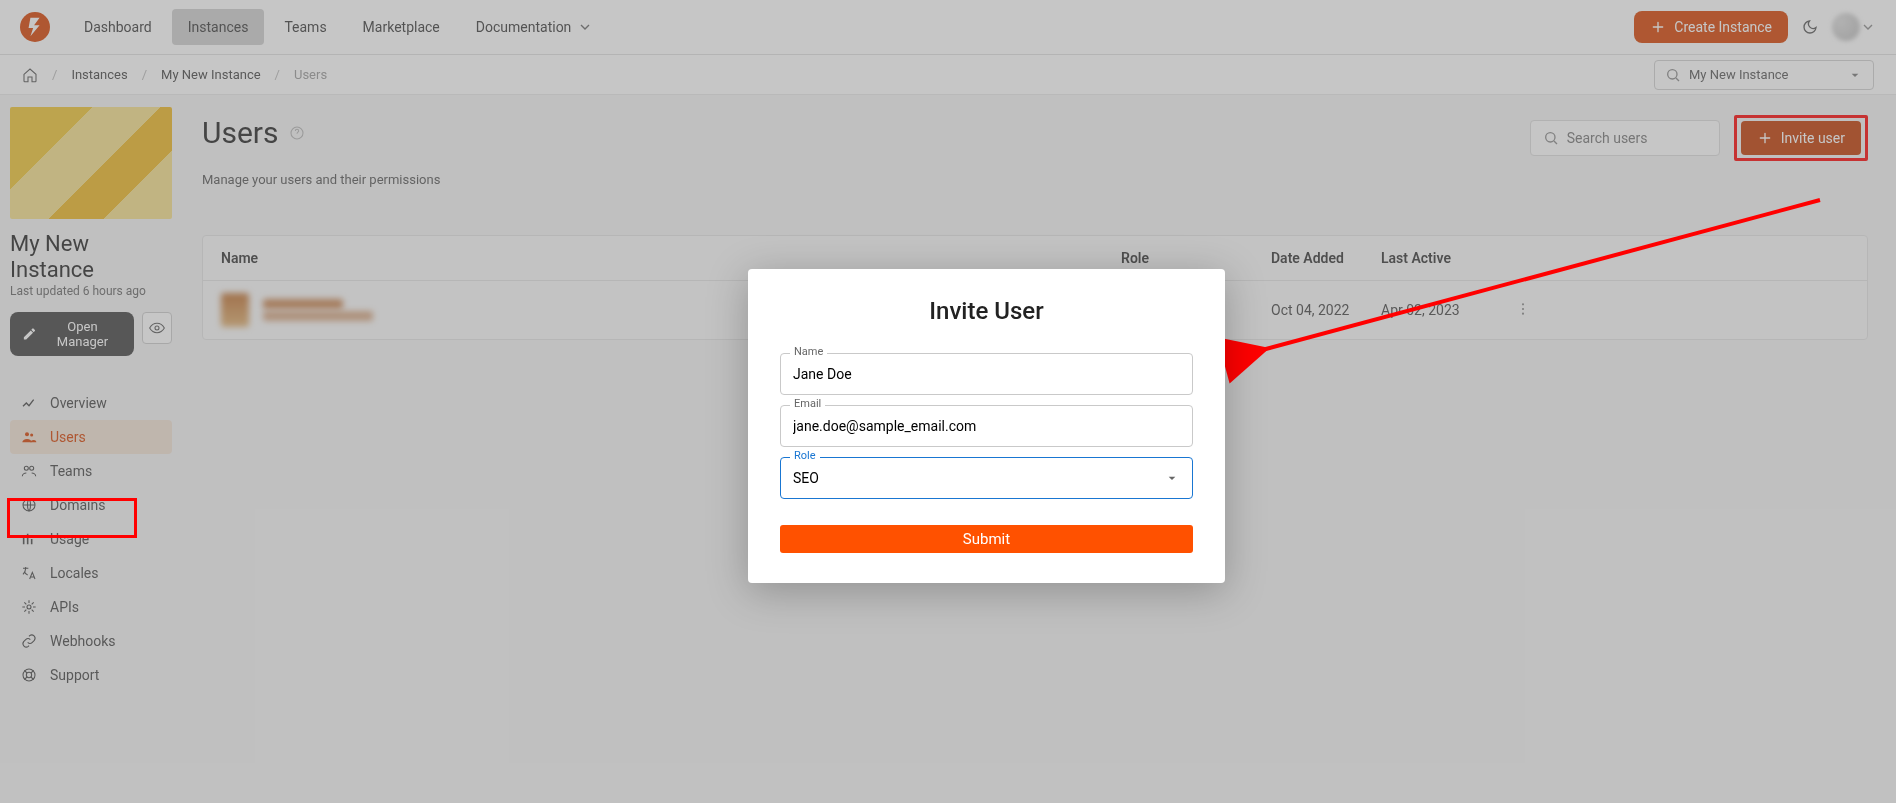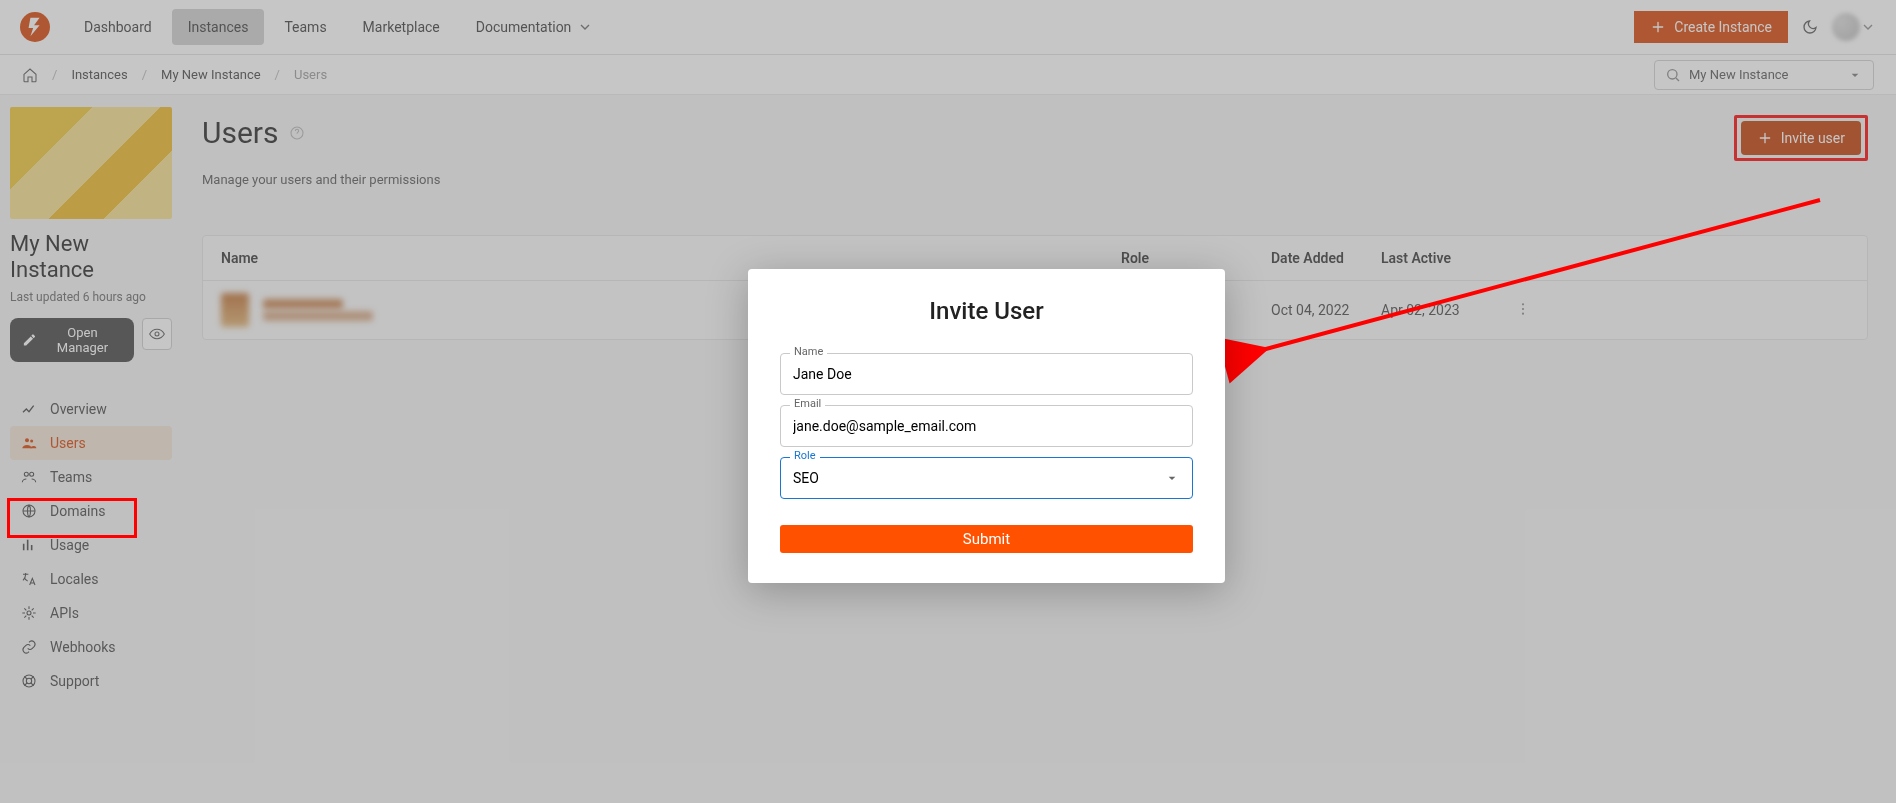--- a/index.html
+++ b/index.html
@@ -8,38 +8,38 @@
 
   
   .topnav { height: 55px; background: #fff; border-bottom: 1px solid #e0e0e0; display: flex; align-items: center; padding: 0 20px; }
   .logo { width: 30px; height: 30px; border-radius: 50%; background: #d74100; display:flex; align-items:center; justify-content:center; margin-right: 18px; }
   .logo svg { width: 22px; height: 22px; }
   .nav-tabs { display: flex; gap: 4px; align-items: flex-end; }
   .nav-tab { padding: 10px 16px; font-size: 14px; color: #3a3a3a; border-radius: 4px; cursor: pointer; }
   .nav-tab.active { background: #cfcfcf; }
   .nav-tab.doc { display:flex; align-items:center; gap:6px; }
   .spacer { flex: 1; }
-  .btn { display: inline-flex; align-items: center; gap: 8px; padding: 8px 16px; border-radius: 0; font-size: 14px; border:none; cursor:pointer; }
+  .btn { display: inline-flex; align-items: center; gap: 8px; padding: 8px 16px; border-radius: 8px; font-size: 14px; border:none; cursor:pointer; }
   .btn-primary { background: #d74100; color: #fff; }
   .theme-btn, .avatar-btn { margin-left: 14px; display:flex; align-items:center; color:#555; cursor:pointer; }
   .avatar-img { width: 28px; height: 28px; border-radius: 50%; background: radial-gradient(circle at 30% 30%, #ddd, #bbb); filter: blur(2px); }
 
   
   .crumbbar { height: 40px; background: #fff; border-bottom: 1px solid #e8e8e8; display: flex; align-items: center; padding: 0 22px; gap: 14px; font-size: 13px; color: #444; }
   .crumb-sep { color: #bbb; }
   .crumb-current { color: #999; }
   .instance-select { margin-left: auto; border: 1px solid #d0d0d0; border-radius: 4px; height: 30px; display:flex; align-items:center; padding: 0 10px; gap:8px; font-size:13px; color:#555; min-width: 220px; }
   .instance-select .chev { margin-left:auto; }
 
   
   .layout { display: flex; height: calc(803px - 95px); }
   .sidebar { width: 182px; padding: 12px 10px 0 10px; display:flex; flex-direction:column; }
   .thumb { width: 162px; height: 112px; background: linear-gradient(135deg,#f0c431 0 30%,#f7e08a 30% 55%,#eeb722 55% 75%,#f7e08a 75% 100%); border-radius: 2px; }
   .inst-title { font-size: 22px; color:#222; margin-top: 12px; line-height:1.2; }
-  .inst-sub { font-size: 12px; color:#666; margin-top: 6px; }
+  .inst-sub { font-size: 12px; color:#666; margin-top: 0; }
   .side-actions { display:flex; gap:8px; margin-top: 14px; }
   .btn-om { background:#404040; color:#fff; padding:7px 12px; font-size:13px; border-radius:8px; display:inline-flex; align-items:center; gap:6px; border:none; cursor:pointer;}
   .eye-btn { width:32px; height:32px; border:1px solid #ccc; border-radius:4px; display:flex; align-items:center; justify-content:center; background:#fff; cursor:pointer; }
   .side-nav { margin-top: 30px; display:flex; flex-direction:column; }
   .side-item { display:flex; align-items:center; gap:12px; padding: 9px 10px; font-size:14px; color:#444; border-radius:4px; cursor:pointer; }
   .side-item.active { background:#f3e3d5; color:#d74100; }
   .side-item .ico { width:18px; display:flex; justify-content:center; color:inherit; }
 
   .main { flex:1; padding: 20px 28px 0 20px; }
   .page-head { display:flex; align-items:flex-start; }
@@ -262,20 +262,27 @@
         <div class="page-title">
           <span>Users</span>
           <svg class="ic" viewBox="0 0 24 24" style="opacity:.4">
               <circle cx="12" cy="12" r="9" fill="none" stroke="#555" stroke-width="1.6"></circle>
               <path d="M9.5 9a2.5 2.5 0 015 0c0 1.5-2.5 2-2.5 4m0 3h.01" fill="none" stroke="#555" stroke-width="1.6"></path>
             </svg>
         </div>
         <div class="page-sub">Manage your users and their permissions</div>
       </div>
       <div class="head-right">
+        <div class="search-box">
+          <svg class="ic" viewBox="0 0 24 24">
+              <circle cx="11" cy="11" r="7" fill="none" stroke="#888" stroke-width="2"></circle>
+              <path d="M16.5 16.5L21 21" stroke="#888" stroke-width="2"></path>
+            </svg>
+          <input placeholder="Search users" style="">
+        </div>
         <div class="invite-wrap">
           <button class="btn-invite">
             <svg class="ic" viewBox="0 0 24 24">
                 <path d="M12 5v14M5 12h14" stroke="#fff" stroke-width="2" stroke-linecap="round"></path>
               </svg>
             <span>Invite user</span>
           </button>
         </div>
       </div>
     </div>

